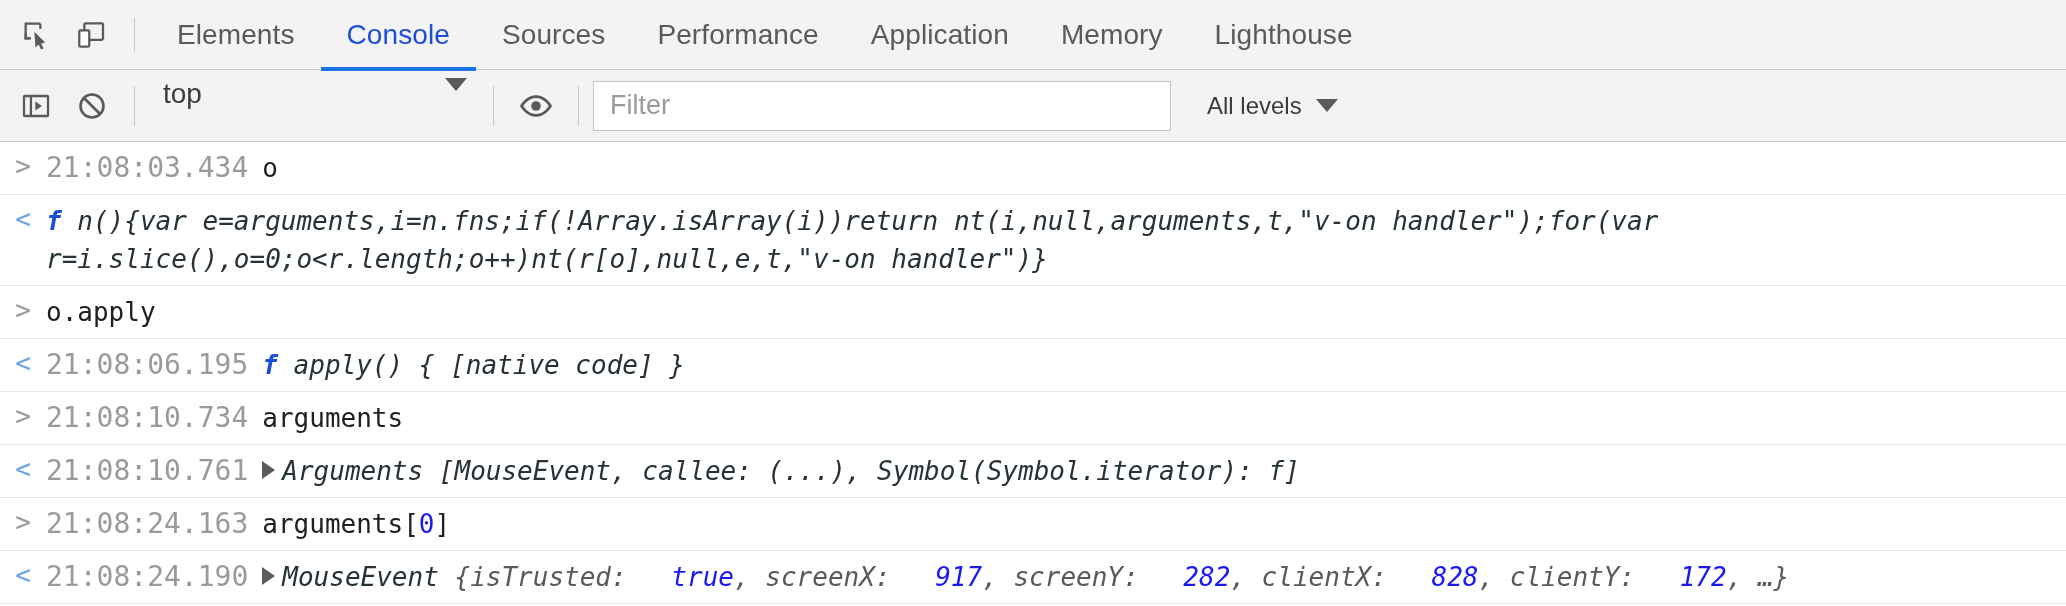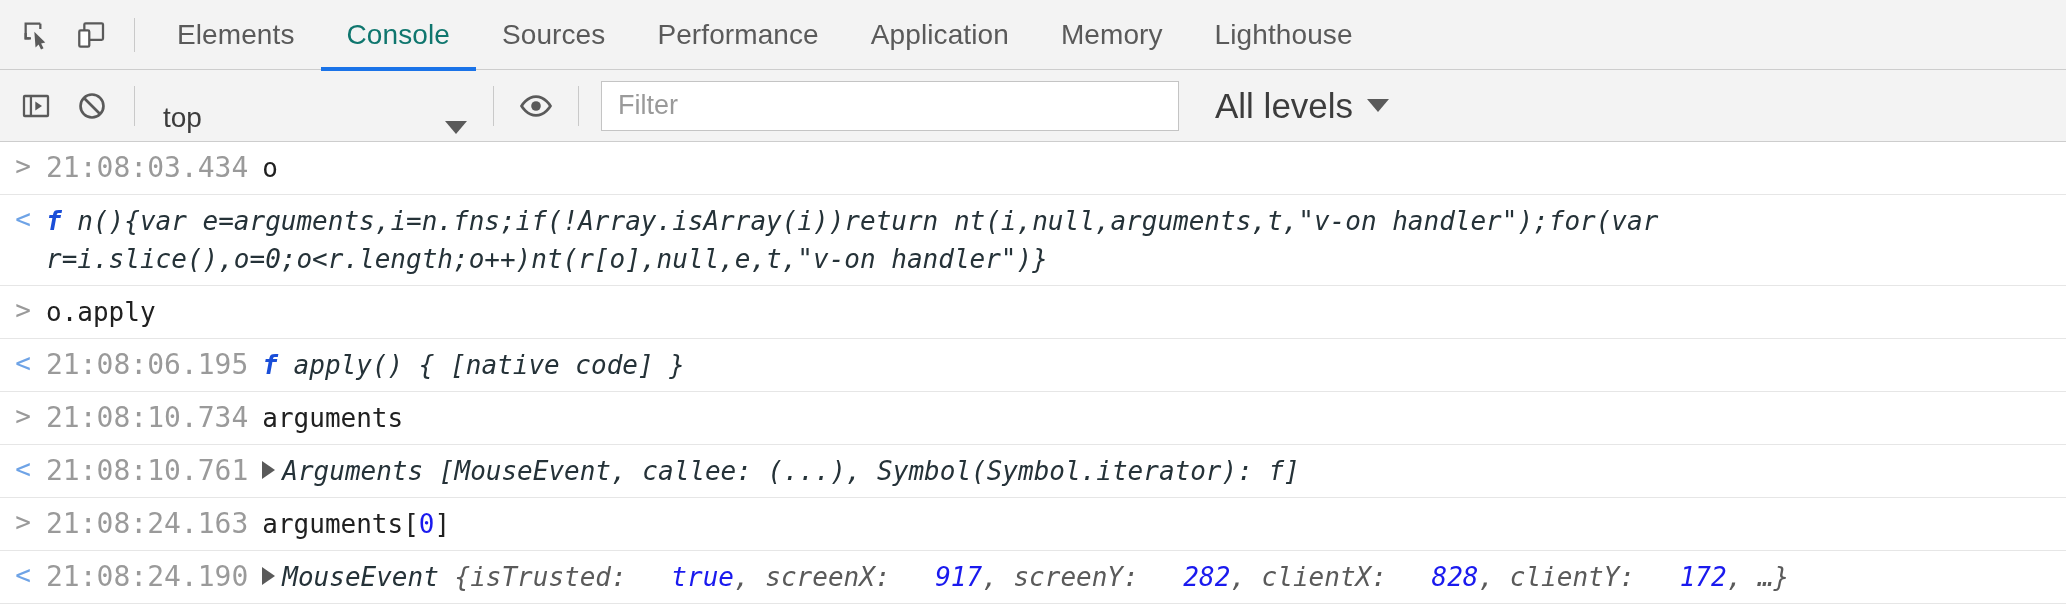--- a/index.html
+++ b/index.html
@@ -42,21 +42,21 @@
   .tab {
     display: flex; align-items: center;
     padding: 0 26px;
     font-size: 28px;
     color: #5a5a5a;
     cursor: pointer;
     position: relative;
     white-space: nowrap;
     letter-spacing: 0.1px;
   }
-  .tab.active { color: #0f766e; }
+  .tab.active { color: #1d4ed8; }
   .tab.active::after {
     content: "";
     position: absolute;
     left: 0; right: 0; bottom: -1px;
     height: 4px;
     background: #1a73e8;
   }
 
   
   .console-toolbar {
@@ -69,21 +69,21 @@
     padding-left: 8px;
   }
   .tb-icon {
     width: 56px; height: 56px;
     display: flex; align-items: center; justify-content: center;
     color: #5a5a5a; cursor: pointer; flex: 0 0 auto;
   }
   .tb-sep { width: 1px; height: 40px; background: #c9c9c9; margin: 0 14px; flex:0 0 auto; }
 
   .context-select {
-    display: flex; align-items: flex-end;
+    display: flex; align-items: flex-start;
     width: 330px;
     height: 56px;
     padding: 0 12px 0 14px;
     cursor: pointer;
     flex: 0 0 auto;
   }
   .context-select .label {
     font-size: 28px; color: #3c3c3c; flex: 1 1 auto;
     overflow: hidden; white-space: nowrap;
   }
@@ -96,41 +96,40 @@
   }
 
   .filter-box {
     flex: 0 0 auto;
     width: 578px;
     height: 50px;
     background: #ffffff;
     border: 1px solid #c4c4c4;
     display: flex; align-items: center;
     padding: 0 14px;
-    margin-left: 8px;
   }
   .filter-box input {
     border: 0; outline: none;
     width: 100%;
     font-family: "Liberation Sans", sans-serif;
     font-size: 27px;
     color: #202020;
     background: transparent;
   }
   .filter-box input::placeholder { color: #9a9a9a; }
 
   .levels-select {
     display: flex; align-items: center; gap: 14px;
     height: 56px;
     padding: 0 18px;
     margin-left: 18px;
     cursor: pointer;
     flex: 0 0 auto;
   }
-  .levels-select .label { font-size: 35px; color: #3c3c3c; white-space: nowrap; }
+  .levels-select .label { font-size: 24px; color: #3c3c3c; white-space: nowrap; }
 
   
   .console-body {
     flex: 1 1 auto;
     overflow: hidden;
     background: #fff;
     font-family: "DejaVu Sans Mono", monospace;
   }
   .msg {
     display: flex;

